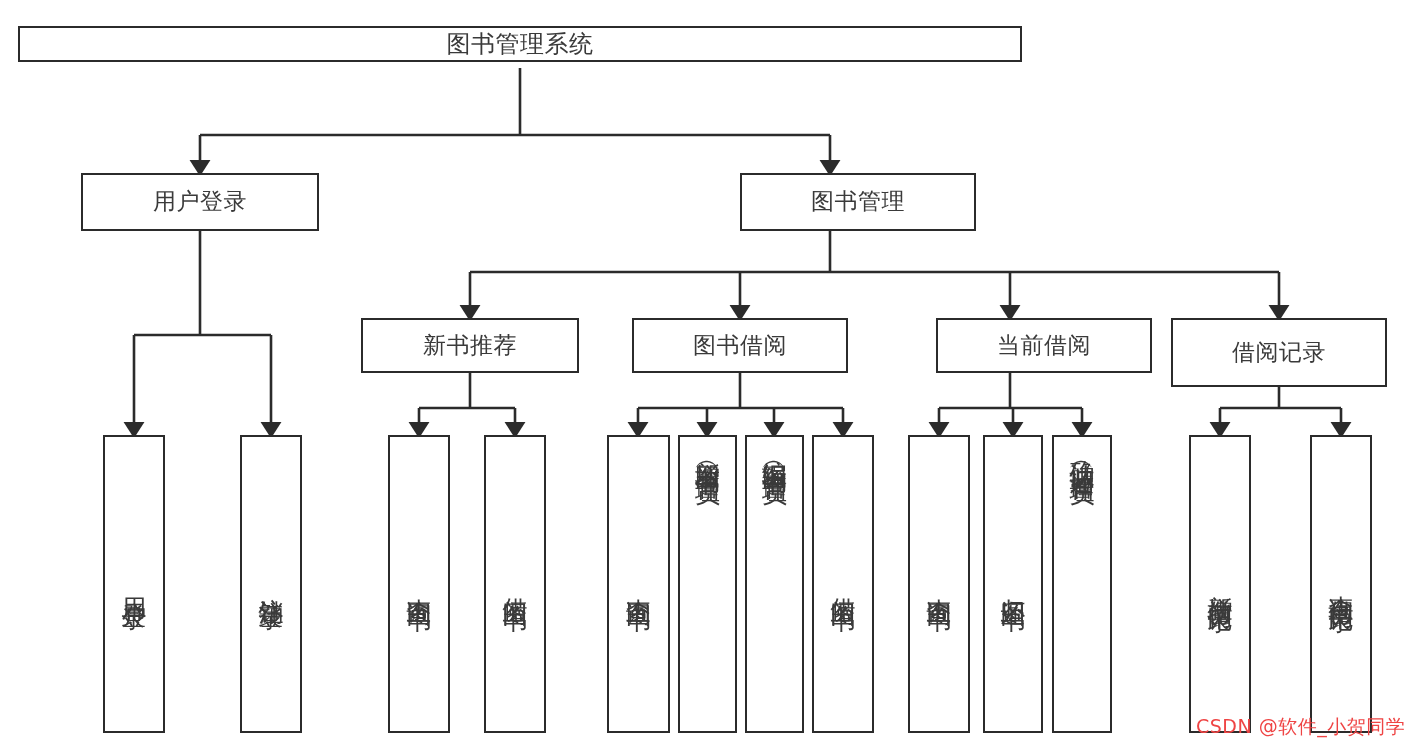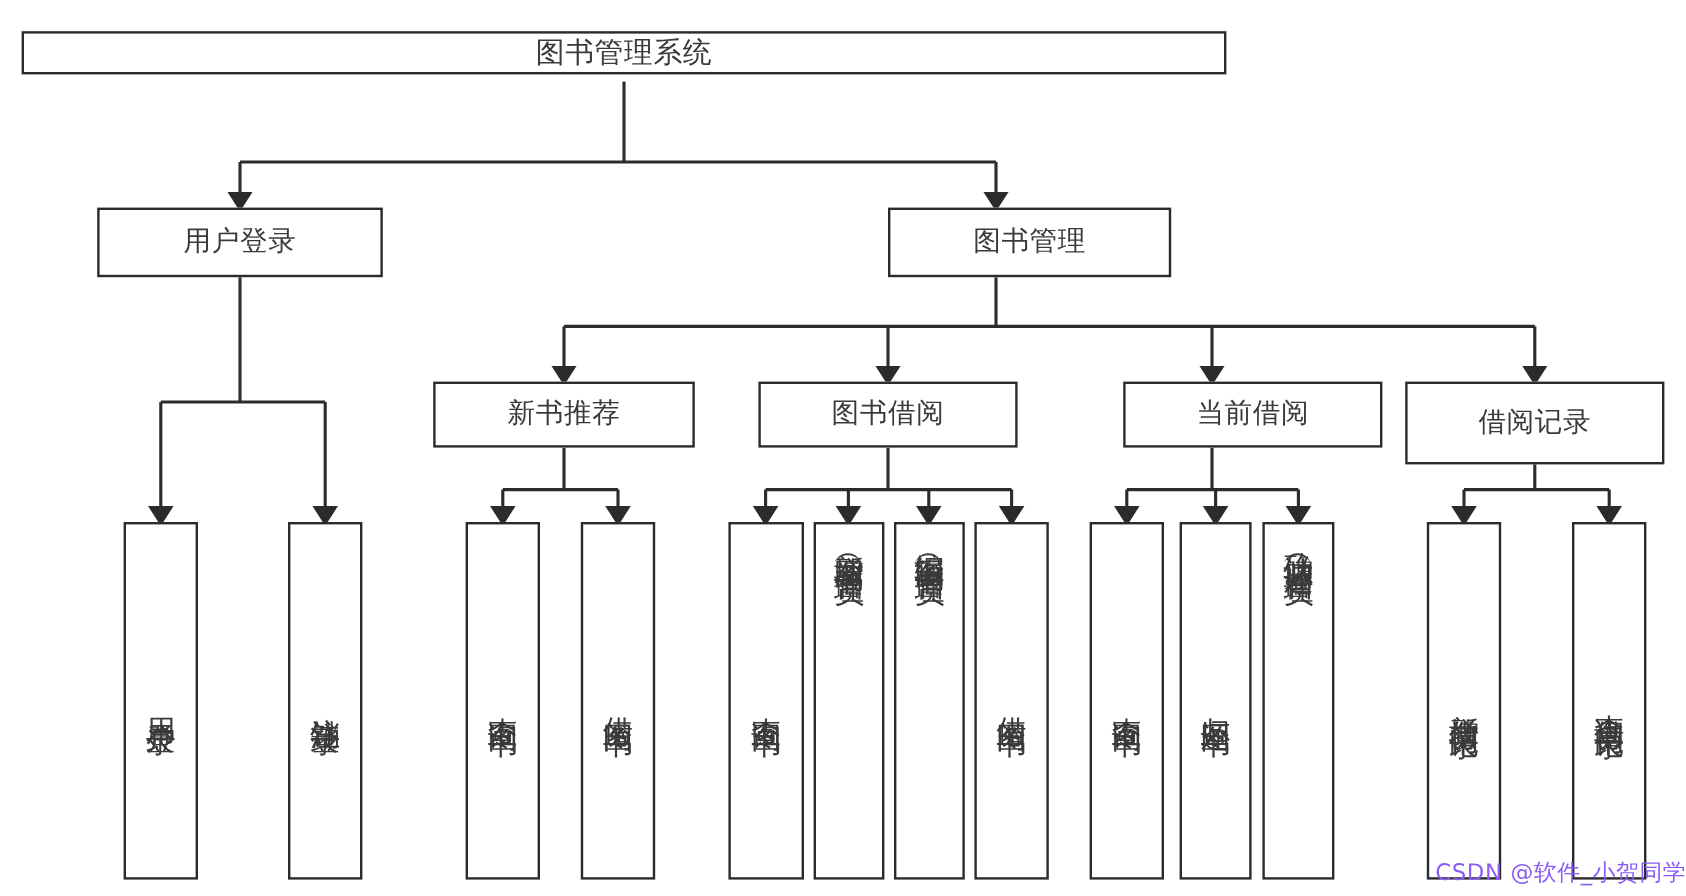--- a/index.html
+++ b/index.html
@@ -62,21 +62,21 @@
     line-height: 1.0;
     letter-spacing: 3px;
     white-space: nowrap;
   }
   
   .node.vert.tall {
     align-items: flex-start;
   }
   .watermark {
     position: absolute;
-    color: #8b5cf6;
+    color: #ef4444;
     font-size: 19px;
     white-space: nowrap;
     letter-spacing: 0.5px;
   }
 </style>
 </head>
 <body>
 
 <div id="canvas">
 

